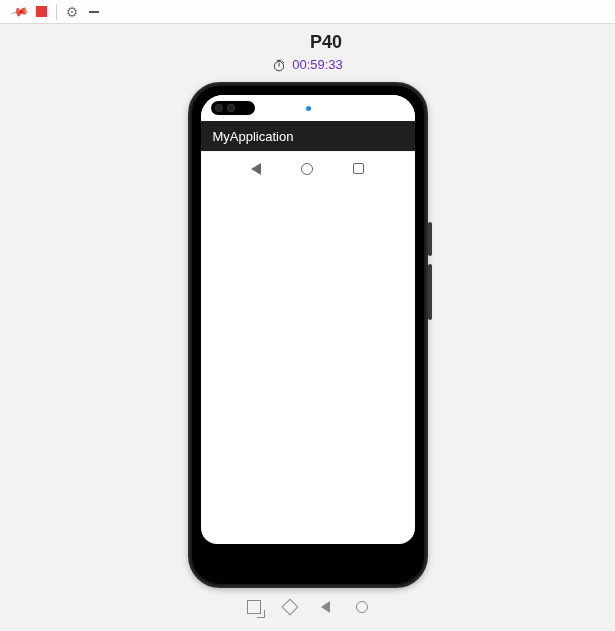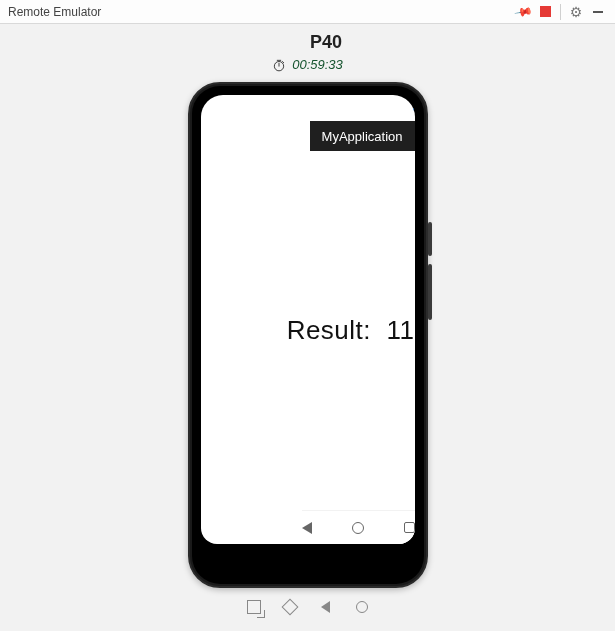--- a/index.html
+++ b/index.html
@@ -12,35 +12,35 @@
   .titlebar .title { flex: 1; font-size: 12px; color: #444; }
   .titlebar .tb-actions { display: flex; align-items: center; gap: 0; }
   .tb-btn { width: 22px; height: 22px; display: flex; align-items: center; justify-content: center; cursor: pointer; }
   .tb-sep { width: 1px; height: 16px; background: #d0d0d0; margin: 0 4px; }
   .pin-icon { font-size: 12px; color: #555; transform: rotate(35deg); }
   .stop-square { width: 11px; height: 11px; background: #e53935; }
   .gear-icon { color: #777; font-size: 14px; line-height: 1; }
   .min-icon { width: 10px; height: 2px; background: #555; }
   .content { flex: 1; background: #f2f2f2; display: flex; flex-direction: column; align-items: center; padding-top: 6px; }
   .device-label { font-size: 18px; font-weight: 700; color: #222; margin-top: 2px; padding-left: 37px; }
-  .timer-row { display: flex; align-items: center; gap: 6px; margin-top: 4px; color: #14532d; font-size: 13px; font-style: italic; }
+  .timer-row { display: flex; align-items: center; gap: 6px; margin-top: 4px; color: #6d28d9; font-size: 13px; }
   .clock-svg { width: 14px; height: 14px; }
   .phone-wrap { margin-top: 10px; position: relative; width: 240px; height: 506px; }
   .phone-shadow { position: absolute; inset: 0; border-radius: 32px; box-shadow: 0 2px 6px rgba(0,0,0,.25); }
   .phone-body {
     position: absolute; inset: 0; border-radius: 32px; background: #1a1a1a;
     border: 2px solid #2b2b2b;
   }
   .phone-inner {
     position: absolute; inset: 4px; border-radius: 28px; background: #000;
   }
   .screen {
     position: absolute; left: 9px; right: 9px; top: 9px; bottom: 40px;
     border-radius: 22px 22px 16px 16px; background: #fff; overflow: hidden;
-    display: flex; flex-direction: column; align-items: flex-end;
+    display: flex; flex-direction: column;
   }
   .side-btn { position: absolute; background: #3a3a3a; border-radius: 2px; }
   .side-right-1 { right: -4px; top: 140px; width: 4px; height: 34px; }
   .side-right-2 { right: -4px; top: 182px; width: 4px; height: 56px; }
   .statusbar {
     height: 26px; background: #fff; position: relative;
   }
   .camera-pill {
     position: absolute; left: 10px; top: 6px; width: 44px; height: 14px;
     background: #000; border-radius: 10px;
@@ -79,21 +79,20 @@
   .bt-diamond { width: 12px; height: 12px; border: 1.4px solid #888; transform: rotate(45deg); }
   .bt-back { width: 0; height: 0; border-top: 6px solid transparent; border-bottom: 6px solid transparent; border-right: 9px solid #888; }
   .bt-home { width: 12px; height: 12px; border: 1.4px solid #888; border-radius: 50%; }
 </style>
 </head>
 <body>
 
 <div class="panel">
 
   <div class="titlebar">
-    <div class="title">Remote Emulator</div>
     <div class="tb-actions">
       <div class="tb-btn">
         <span class="pin-icon">📌</span>
       </div>
       <div class="tb-btn">
         <div class="stop-square"></div>
       </div>
       <div class="tb-sep"></div>
       <div class="tb-btn">
         <span class="gear-icon">⚙</span>
@@ -123,25 +122,20 @@
       <div class="side-btn side-right-2"></div>
       <div class="phone-inner">
         <div class="screen">
           <div class="statusbar">
             <div class="camera-pill"></div>
             <div class="status-dot"></div>
           </div>
           <div class="appbar">
             <span>MyApplication</span>
           </div>
-          <div class="app-content">
-            <div class="result-text">
-              <span>Result:</span>&nbsp;&nbsp;<span>11</span>
-            </div>
-          </div>
           <div class="navbar">
             <div class="nav-tri"></div>
             <div class="nav-circle"></div>
             <div class="nav-square"></div>
           </div>
         </div>
       </div>
     </div>
 
     <div class="bottom-toolbar">

